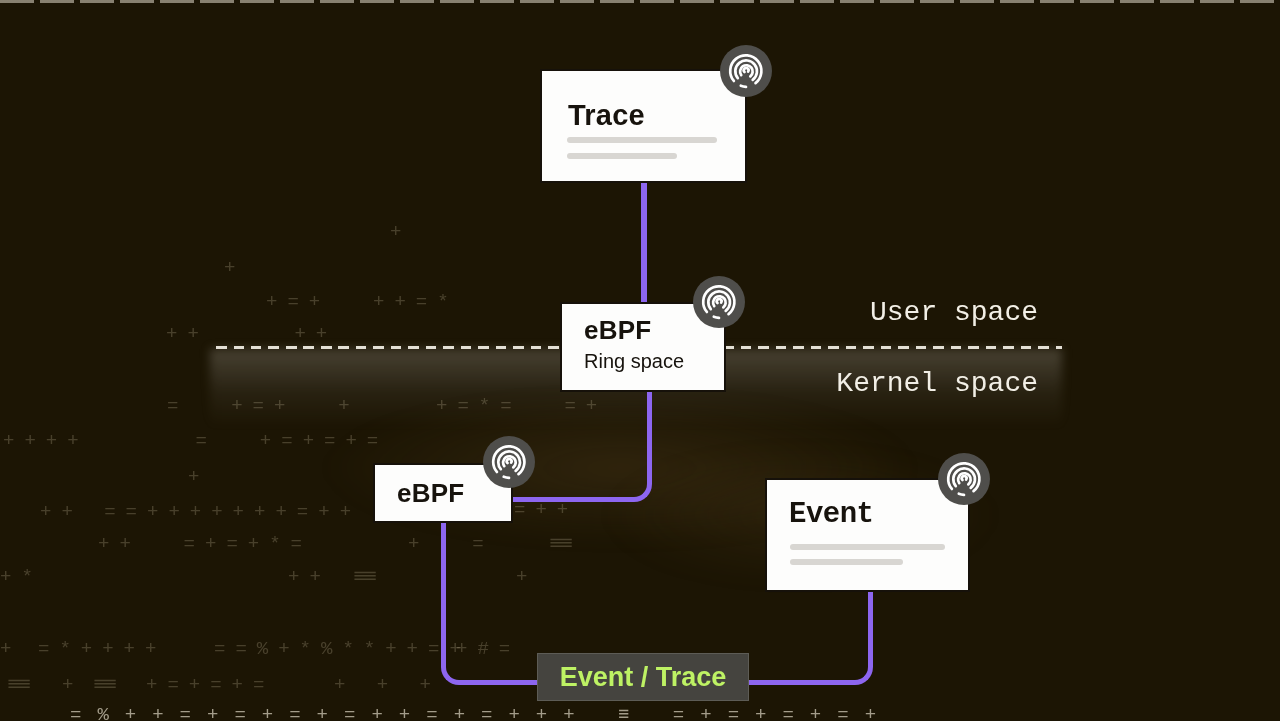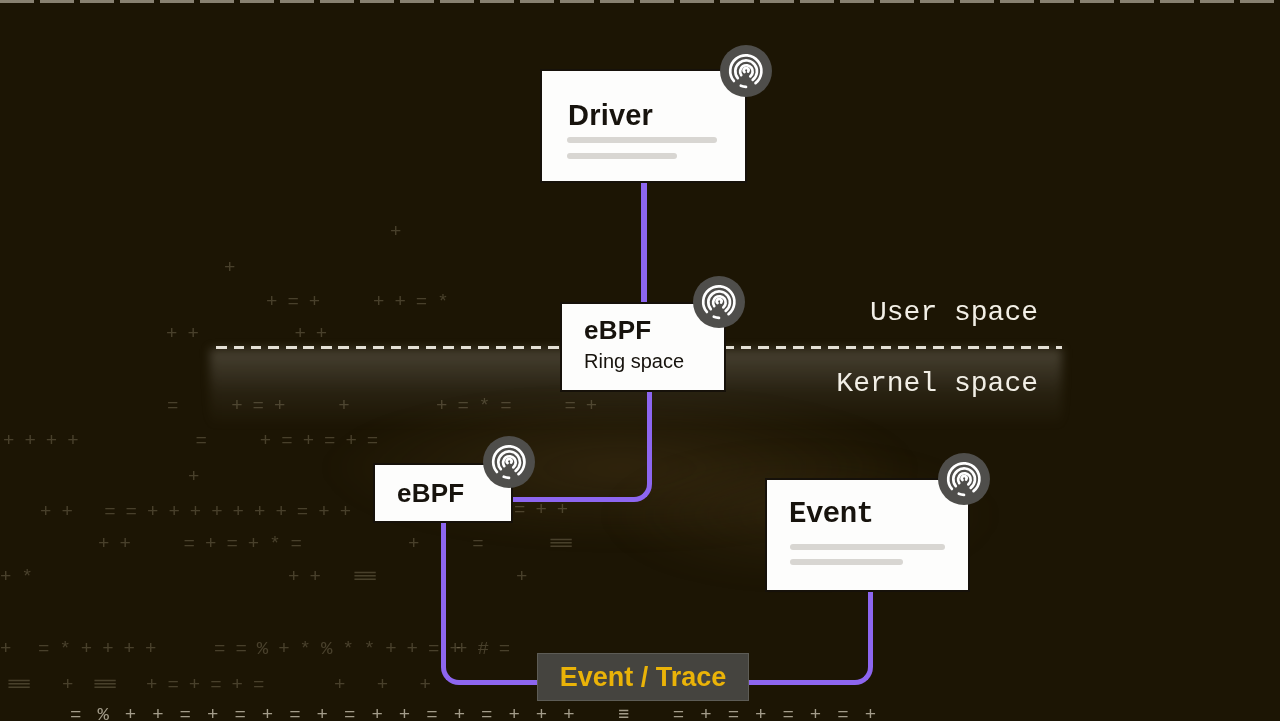--- a/index.html
+++ b/index.html
@@ -54,21 +54,21 @@
   .driver-title{left:22px;top:20px;font-family:"Liberation Mono",monospace;font-size:29px;letter-spacing:-.5px;}
   .skel{position:absolute;height:5.5px;border-radius:3px;background:#d8d6d2;}
   .agent-l1{left:25px;top:66px;width:150px;}
   .agent-l2{left:25px;top:82px;width:110px;}
   .driver-l1{left:23px;top:64px;width:155px;}
   .driver-l2{left:23px;top:79px;width:113px;}
 
   
   .node-event{position:absolute;left:537px;top:653px;width:212px;height:48px;background:#45443f;
     border:1px solid #5d5c56;box-sizing:border-box;display:flex;align-items:center;justify-content:center;z-index:6;}
-  .event-label{font-weight:bold;font-size:27px;color:#eab308;line-height:1;white-space:pre;}
+  .event-label{font-weight:bold;font-size:27px;color:#bef264;line-height:1;white-space:pre;}
 
   
   .fp{position:absolute;width:52px;height:52px;z-index:7;}
   .fp-agent{left:720px;top:45px;}
   .fp-ring{left:693px;top:276px;}
   .fp-ebpf{left:483px;top:436px;}
   .fp-driver{left:938px;top:453px;}
 </style>
 </head>
 <body>
@@ -113,21 +113,21 @@
   <div class="dashline"></div>
   <div class="space-label user-space">User space</div>
   <div class="space-label kernel-space">Kernel space</div>
 
   <div class="conn conn1"></div>
   <div class="conn conn2"></div>
   <div class="conn conn3"></div>
   <div class="conn conn4"></div>
 
   <div class="node node-agent">
-    <div class="node-title">Driver</div>
+    <div class="node-title">Trace</div>
     <div class="skel agent-l1"></div>
     <div class="skel agent-l2"></div>
   </div>
 
   <div class="node node-ring">
     <div class="node-title ring-title">eBPF</div>
     <div class="ring-sub">Ring space</div>
   </div>
 
   <div class="node node-ebpf">

